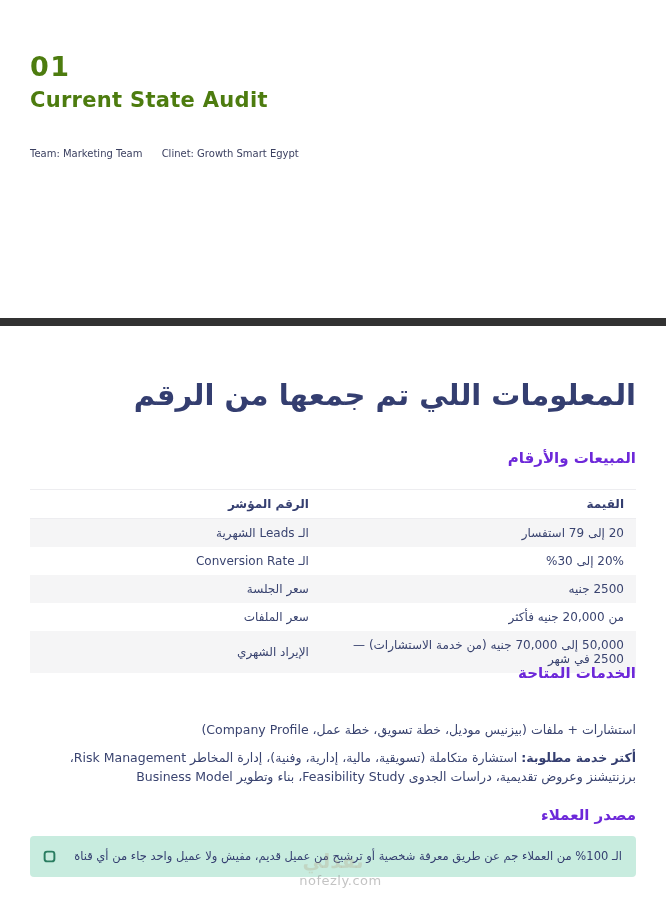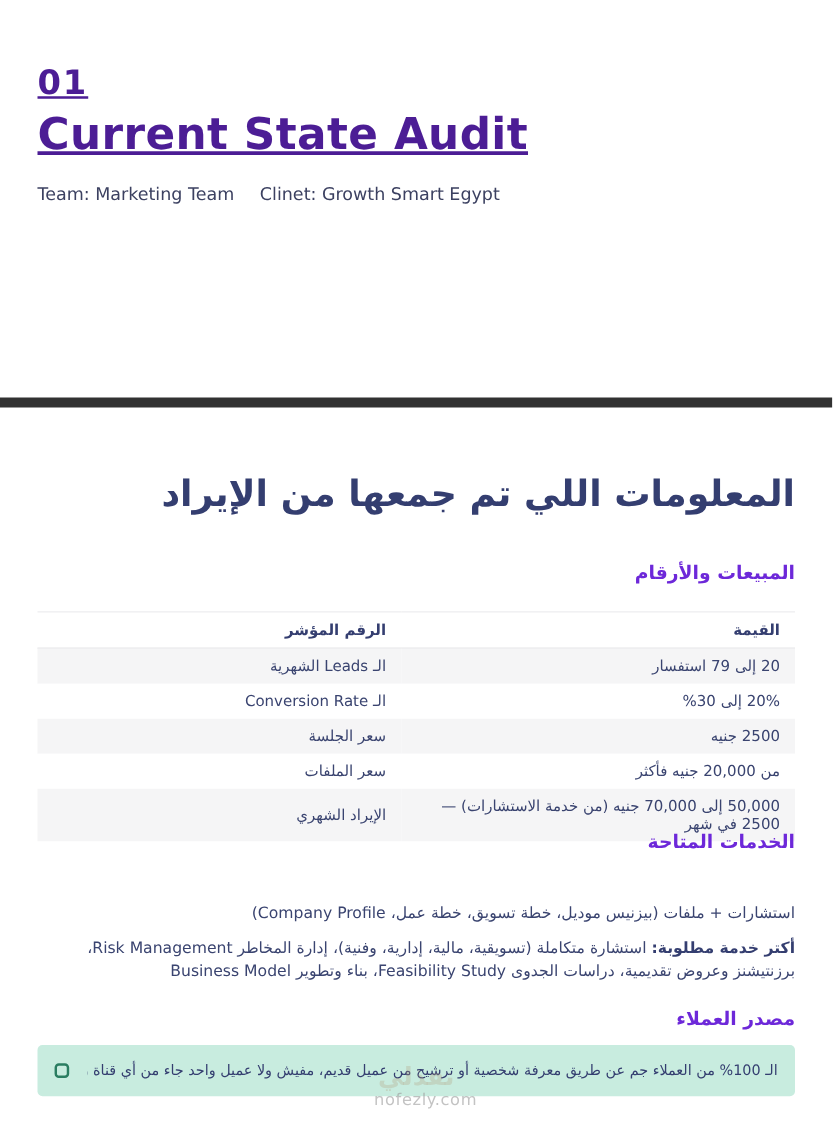--- a/index.html
+++ b/index.html
@@ -3,24 +3,24 @@
 <meta charset="utf-8">
 <style>
   html,body { margin:0; padding:0; background:#ffffff; }
   .page {
     position:relative; width:666px; height:899px; margin:0 auto;
     background:#ffffff; overflow:hidden;
     font-family:"DejaVu Sans", sans-serif;
   }
 
   
-  .doc-header { position:absolute; left:30px; top:52px; color:#4c1d95;text-decoration:underline; }
+  .doc-header { position:absolute; left:30px; top:52px; color:#4d7c0f; }
   .doc-number { font-size:27px; font-weight:bold; letter-spacing:1.5px; line-height:1.1; }
-  .doc-title  { font-size:35px; font-weight:bold; letter-spacing:0.3px; line-height:1.1; margin-top:7px; }
-  .doc-meta   { position:absolute; left:30px; top:148px; font-size:14px; color:#3c4161; }
+  .doc-title  { font-size:21px; font-weight:bold; letter-spacing:0.3px; line-height:1.1; margin-top:7px; }
+  .doc-meta   { position:absolute; left:30px; top:148px; font-size:10px; color:#3c4161; }
   .doc-meta span { margin-right:16px; }
 
   .divider { position:absolute; left:0; top:318px; width:666px; height:8px; background:#323232; }
 
   
   .rtl { direction:rtl; text-align:right; }
   .main-heading {
     position:absolute; right:30px; left:30px; top:374px;
     font-size:29px; font-weight:bold; color:#343e70; line-height:1.5;
   }
@@ -75,21 +75,21 @@
     <div class="doc-number">01</div>
     <div class="doc-title">Current State Audit</div>
   </div>
   <div class="doc-meta">
     <span>Team: Marketing Team</span>
     <span>Clinet: Growth Smart Egypt</span>
   </div>
 
   <div class="divider"></div>
 
-  <div class="main-heading rtl">المعلومات اللي تم جمعها من الإيراد</div>
+  <div class="main-heading rtl">المعلومات اللي تم جمعها من الرقم</div>
 
   <div class="section-title rtl" id="sales-title">المبيعات والأرقام</div>
 
   <div class="table-wrap">
     <table>
       <colgroup>
           <col style="width:52%">
           <col style="width:48%">
         </colgroup>
       <thead>

